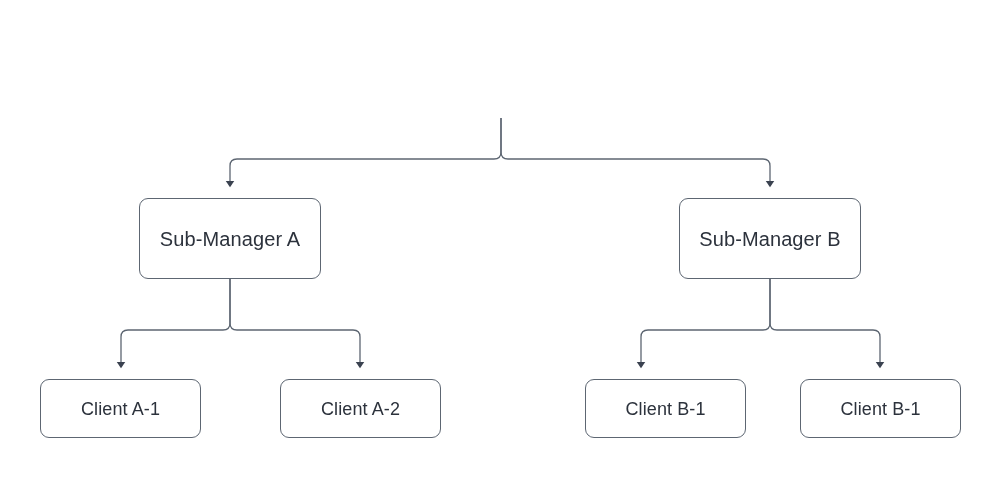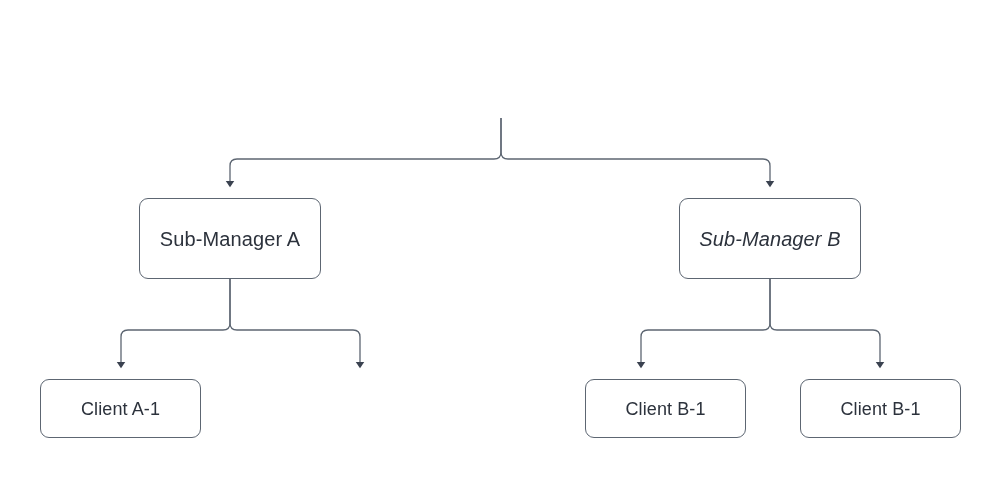--- a/index.html
+++ b/index.html
@@ -76,28 +76,31 @@
     <path d="M770,279 L770,323 Q770,330 763,330 L648,330 Q641,330 641,337 L641,364" fill="none" stroke="#5d6672" stroke-width="1.3" marker-end="url(#arrow-head)"></path>
 
     <path d="M770,279 L770,323 Q770,330 777,330 L873,330 Q880,330 880,337 L880,364" fill="none" stroke="#5d6672" stroke-width="1.3" marker-end="url(#arrow-head)"></path>
   </svg>
 
 
   <div class="node level-1" style="left:139px; top:198px; width:182px; height:81px;">
     <span class="node-label">Sub-Manager A</span>
   </div>
 
-  <div class="node level-1" style="left:679px; top:198px; width:182px; height:81px;font-style:italic;">
+  <div class="node level-1" style="left:679px; top:198px; width:182px; height:81px;">
     <span class="node-label">Sub-Manager B</span>
   </div>
 
   <div class="node level-2" style="left:40px; top:379px; width:161px; height:59px;">
     <span class="node-label">Client A-1</span>
   </div>
 
+  <div class="node level-2" style="left:280px; top:379px; width:161px; height:59px;">
+    <span class="node-label">Client A-2</span>
+  </div>
 
   <div class="node level-2" style="left:560px; top:379px; width:161px; height:59px;margin-left:25px;">
     <span class="node-label">Client B-1</span>
   </div>
 
   <div class="node level-2" style="left:800px; top:379px; width:161px; height:59px;">
     <span class="node-label">Client B-1</span>
   </div>
 
 </div>

